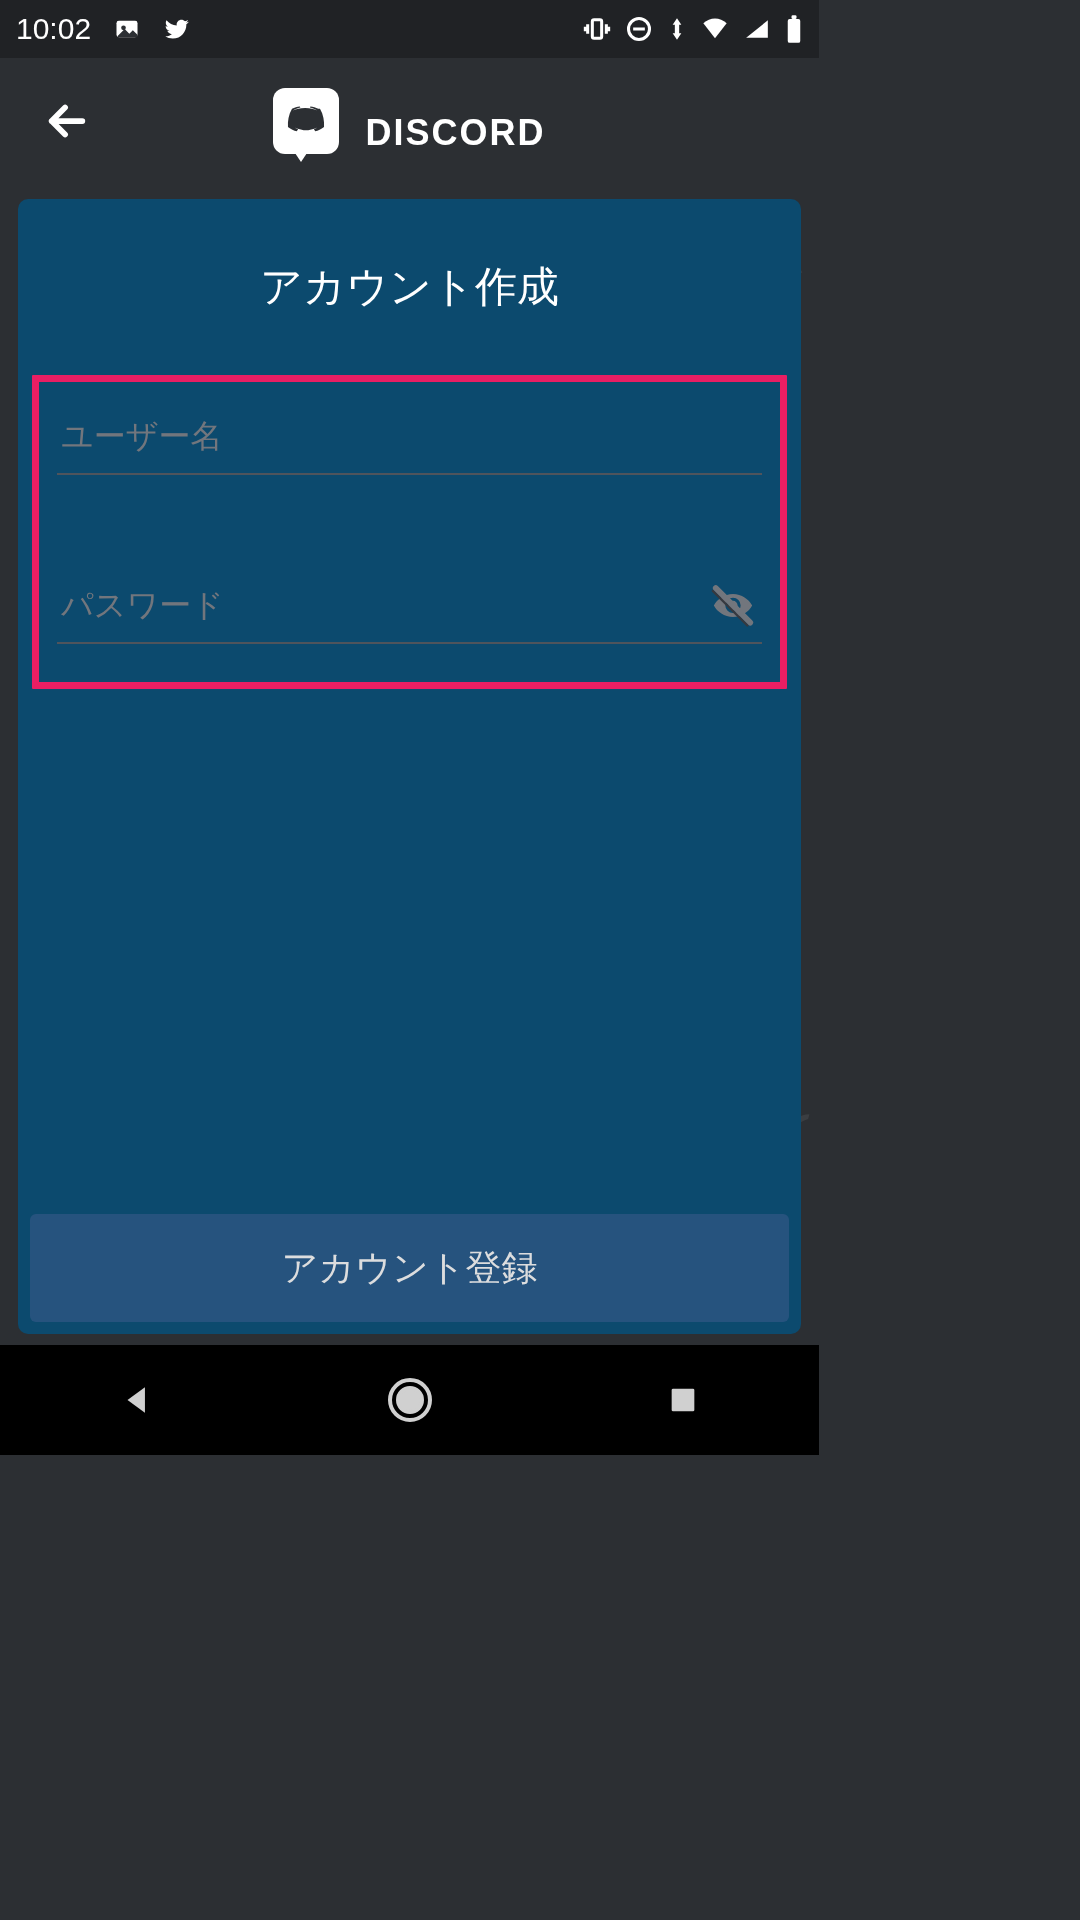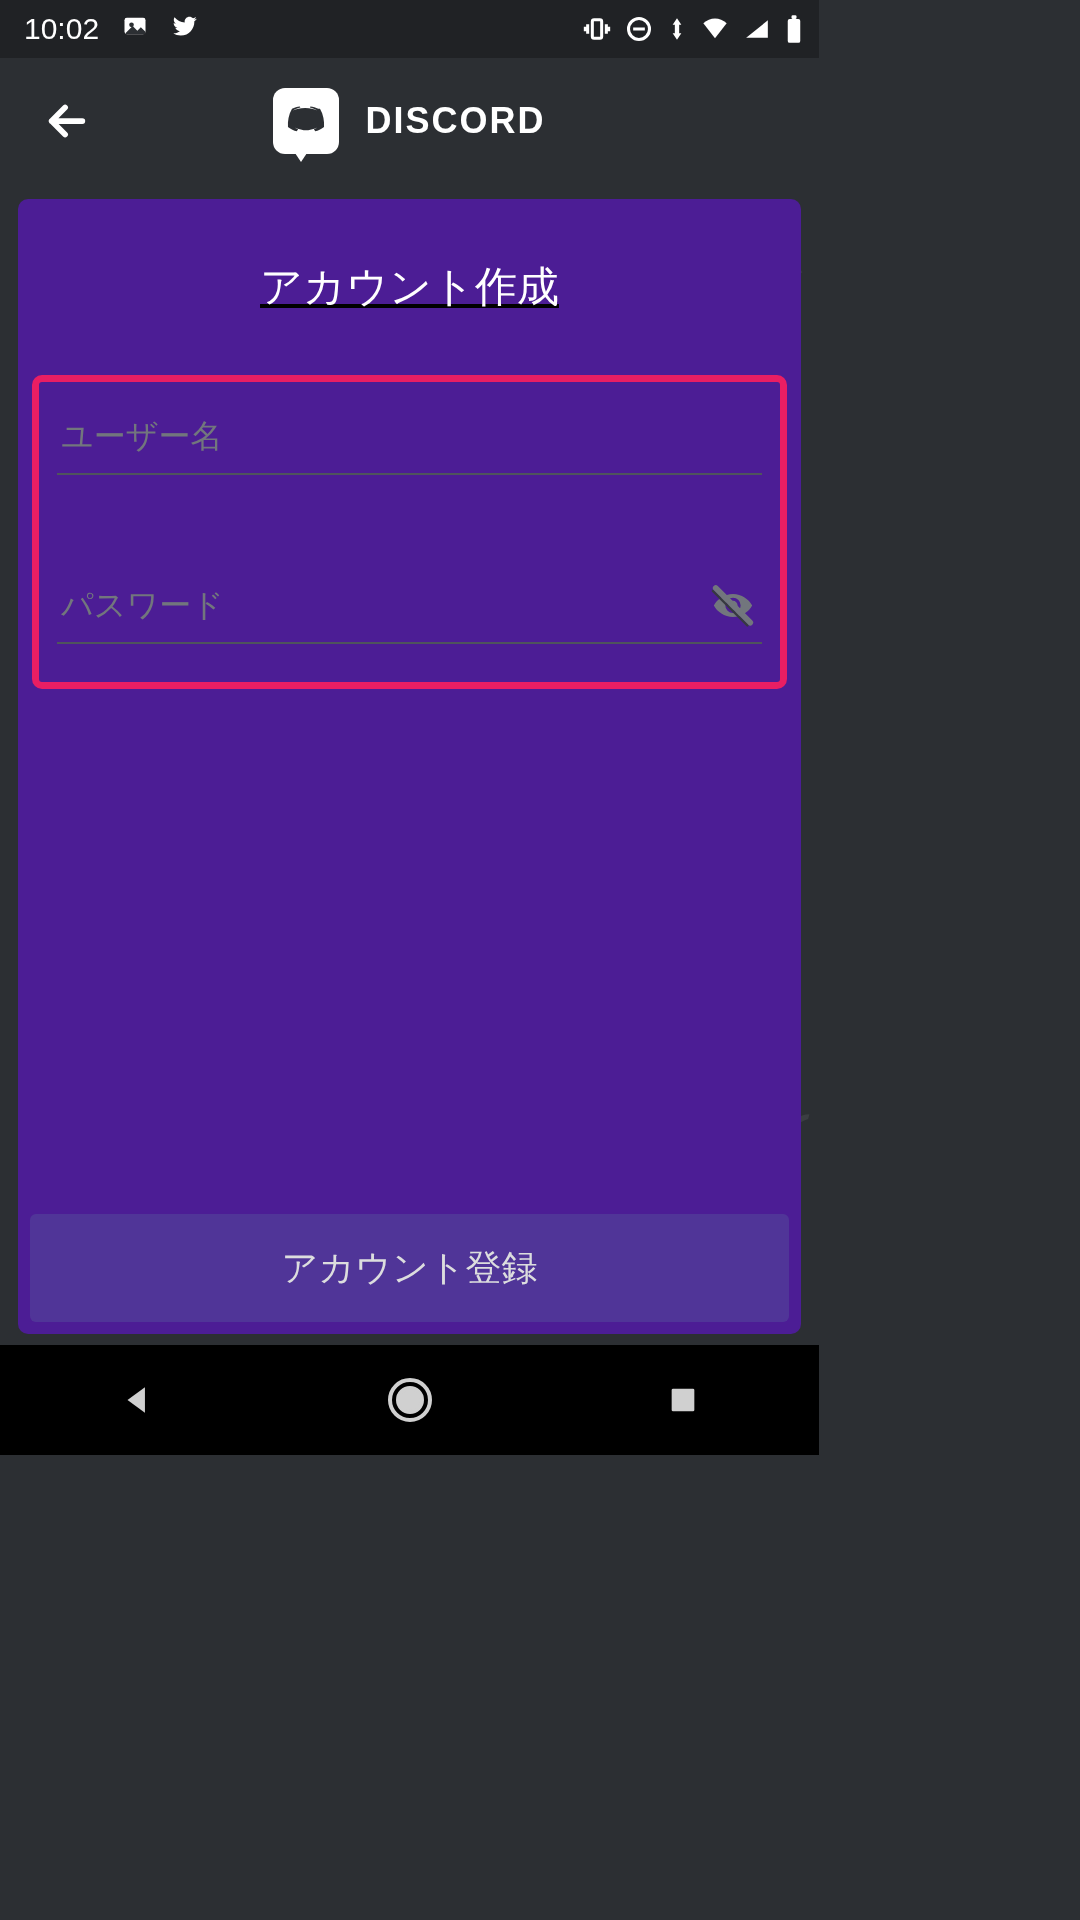--- a/index.html
+++ b/index.html
@@ -13,21 +13,21 @@
   }
   .status-bar {
     height: 58px;
     display: flex;
     align-items: center;
     justify-content: space-between;
     padding: 0 16px;
     background: #202225;
     color: #fff;
   }
-  .status-left { display: flex; align-items: flex-start; gap: 22px; margin-left: 8px; }
+  .status-left { display: flex; align-items: center; gap: 22px; }
   .status-time { font-size: 30px; font-weight: 500; }
   .status-right { display: flex; align-items: center; gap: 14px; }
   .status-icon { width: 28px; height: 28px; display: inline-flex; align-items: center; justify-content: center; }
   
   .header {
     height: 125px;
     display: flex;
     align-items: center;
     padding: 0 36px;
     position: relative;
@@ -41,21 +41,21 @@
     width: 50px;
     height: 50px;
     display: flex;
     align-items: center;
     justify-content: center;
     cursor: pointer;
   }
   .logo-wrap {
     margin: 0 auto;
     display: flex;
-    align-items: center;
+    align-items: flex-end;
     gap: 26px;
   }
   .discord-icon {
     width: 66px;
     height: 66px;
     background: #fff;
     border-radius: 12px;
     display: flex;
     align-items: center;
     justify-content: center;
@@ -73,37 +73,36 @@
   }
   .discord-text {
     color: #fff;
     font-size: 36px;
     font-weight: 800;
     letter-spacing: 2px;
   }
   
   .card {
     margin: 16px 18px 0 18px;
-    background: #4c1d95;
+    background: #0c4a6e;
     border-radius: 10px;
     padding: 60px 0 12px 0;
     height: 1135px;
     position: relative;
-    text-decoration: underline;
   }
   .card-title {
     color: #fff;
     font-size: 42px;
     text-align: center;
     font-weight: 500;
     margin-bottom: 60px;
   }
   .highlight-box {
     border: 7px solid #e91e63;
-    border-radius: 10px;
+    border-radius: 1px;
     margin: 0 14px 0 14px;
     padding: 24px 18px 20px 18px;
   }
   .field {
     margin-bottom: 100px;
     position: relative;
   }
   .field:last-of-type { margin-bottom: 18px; }
   .field input {
     width: 100%;

